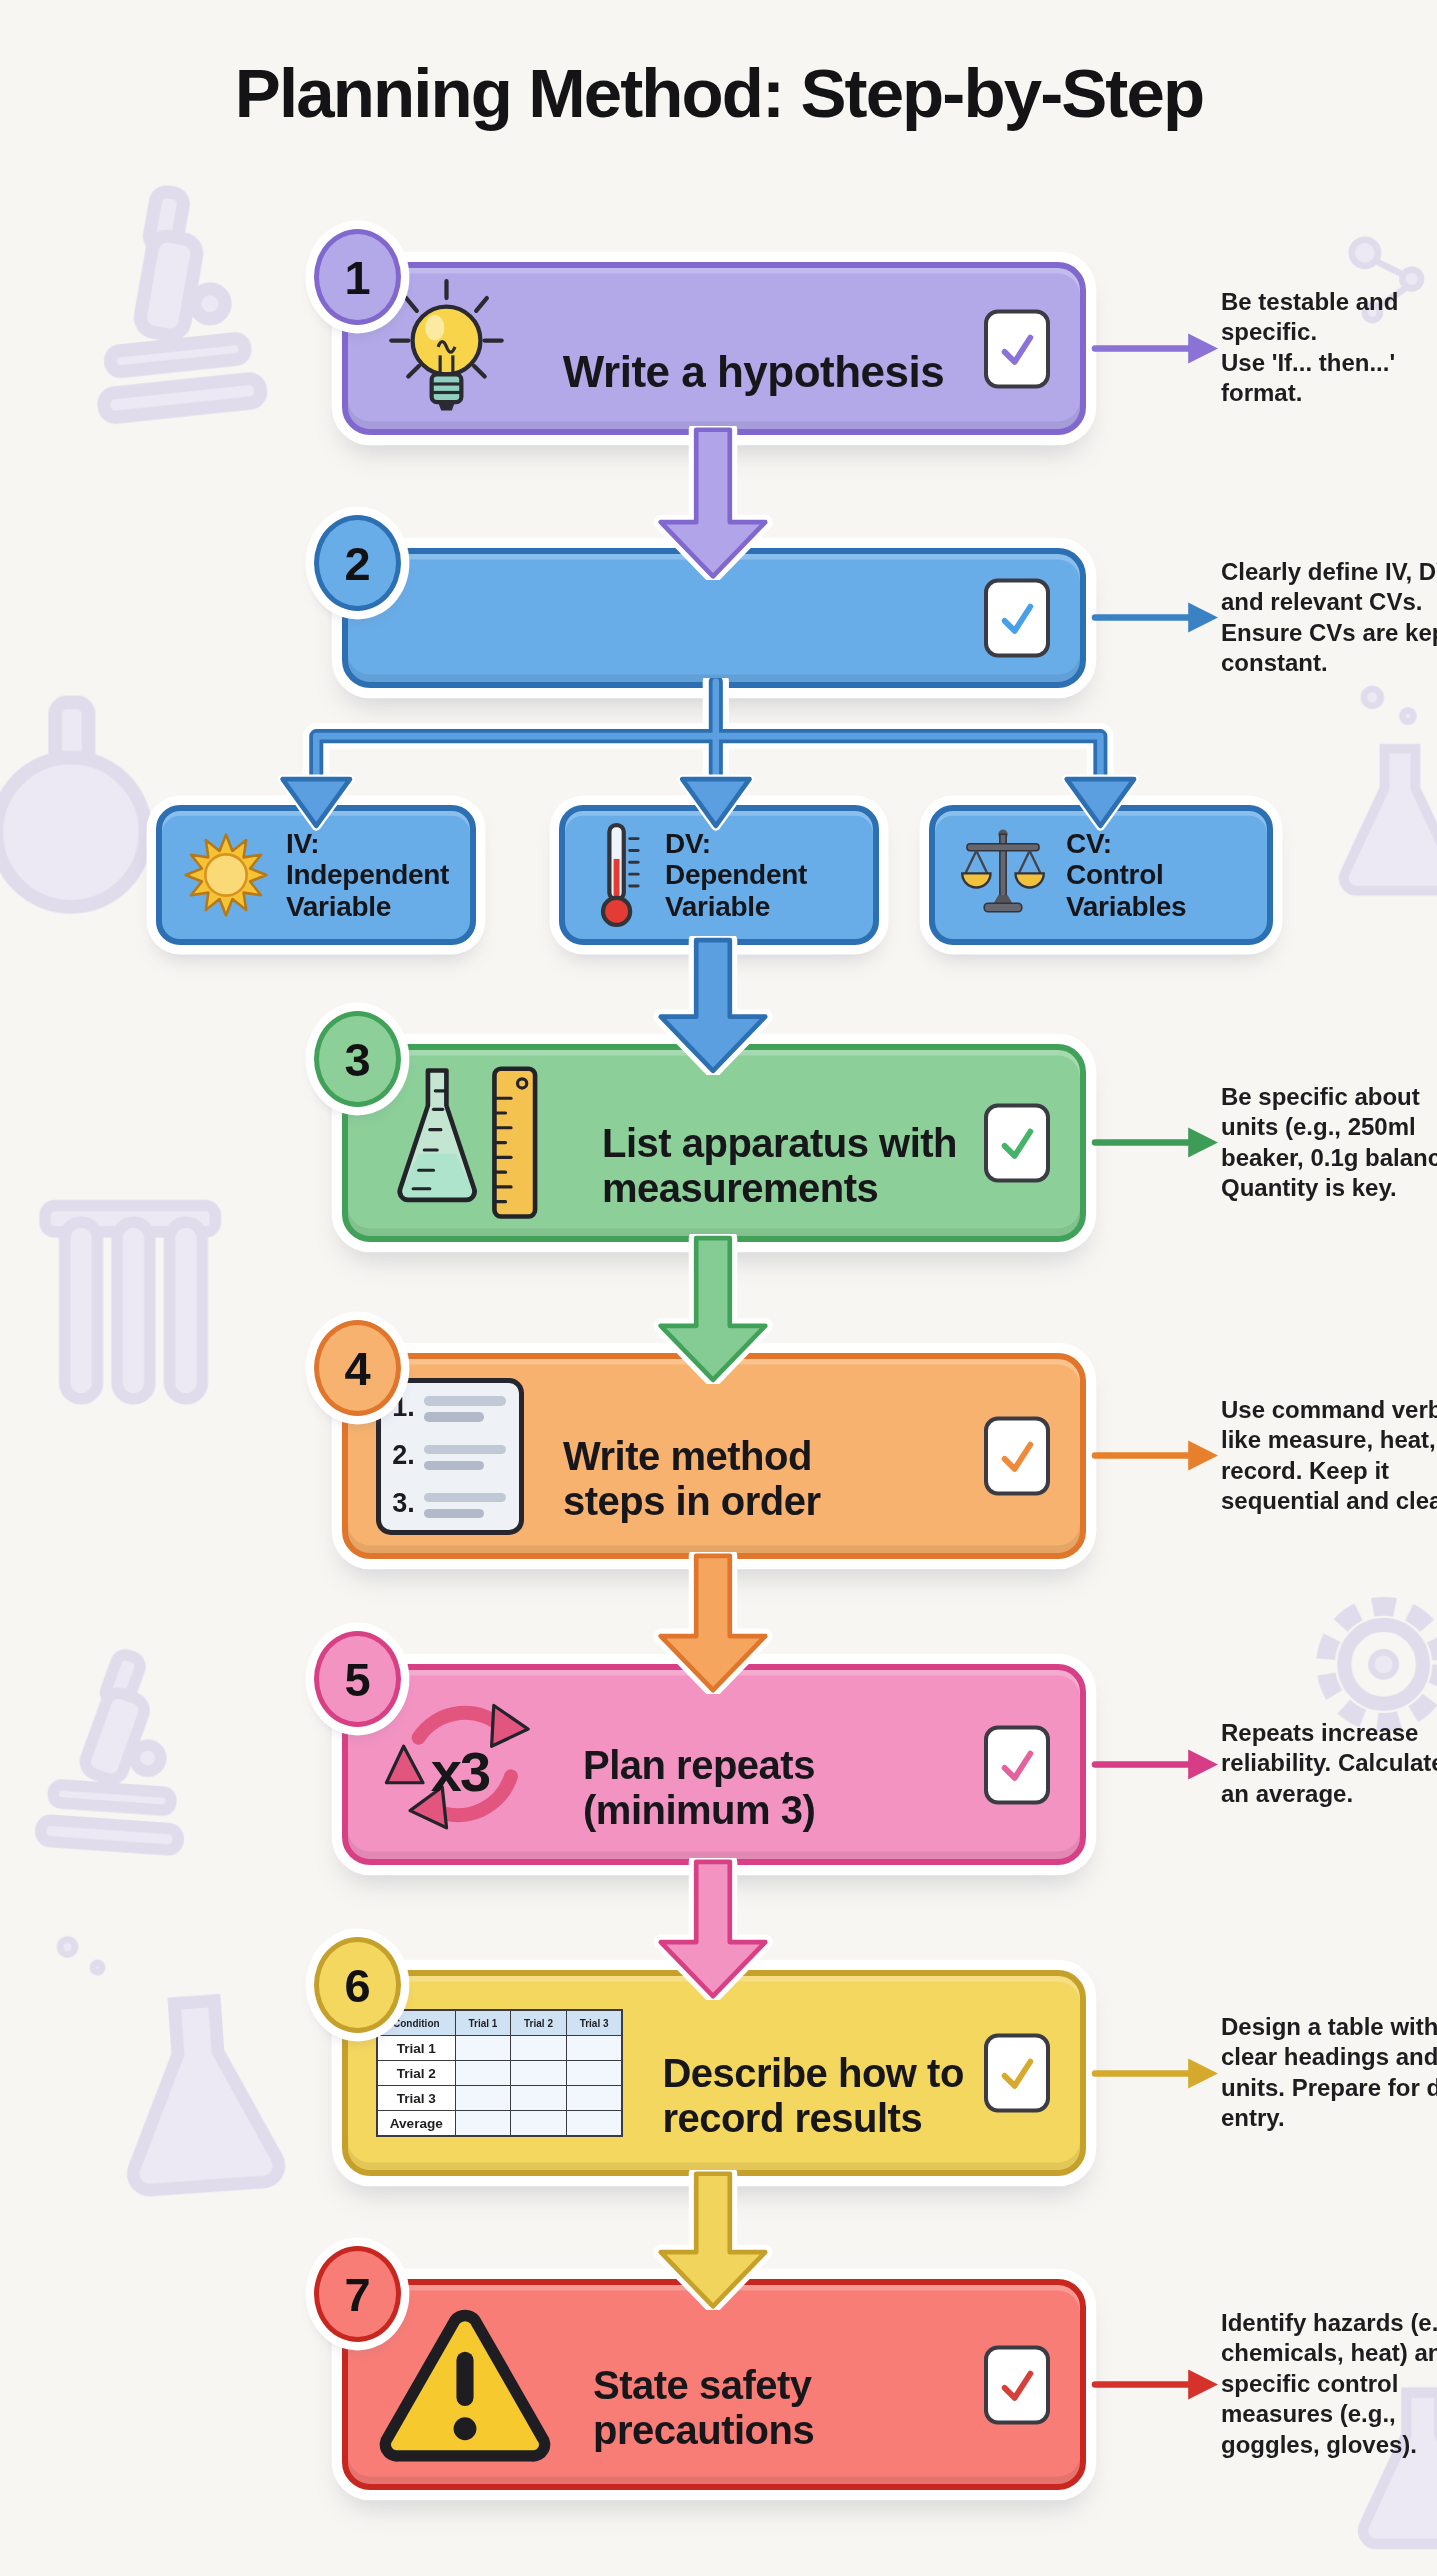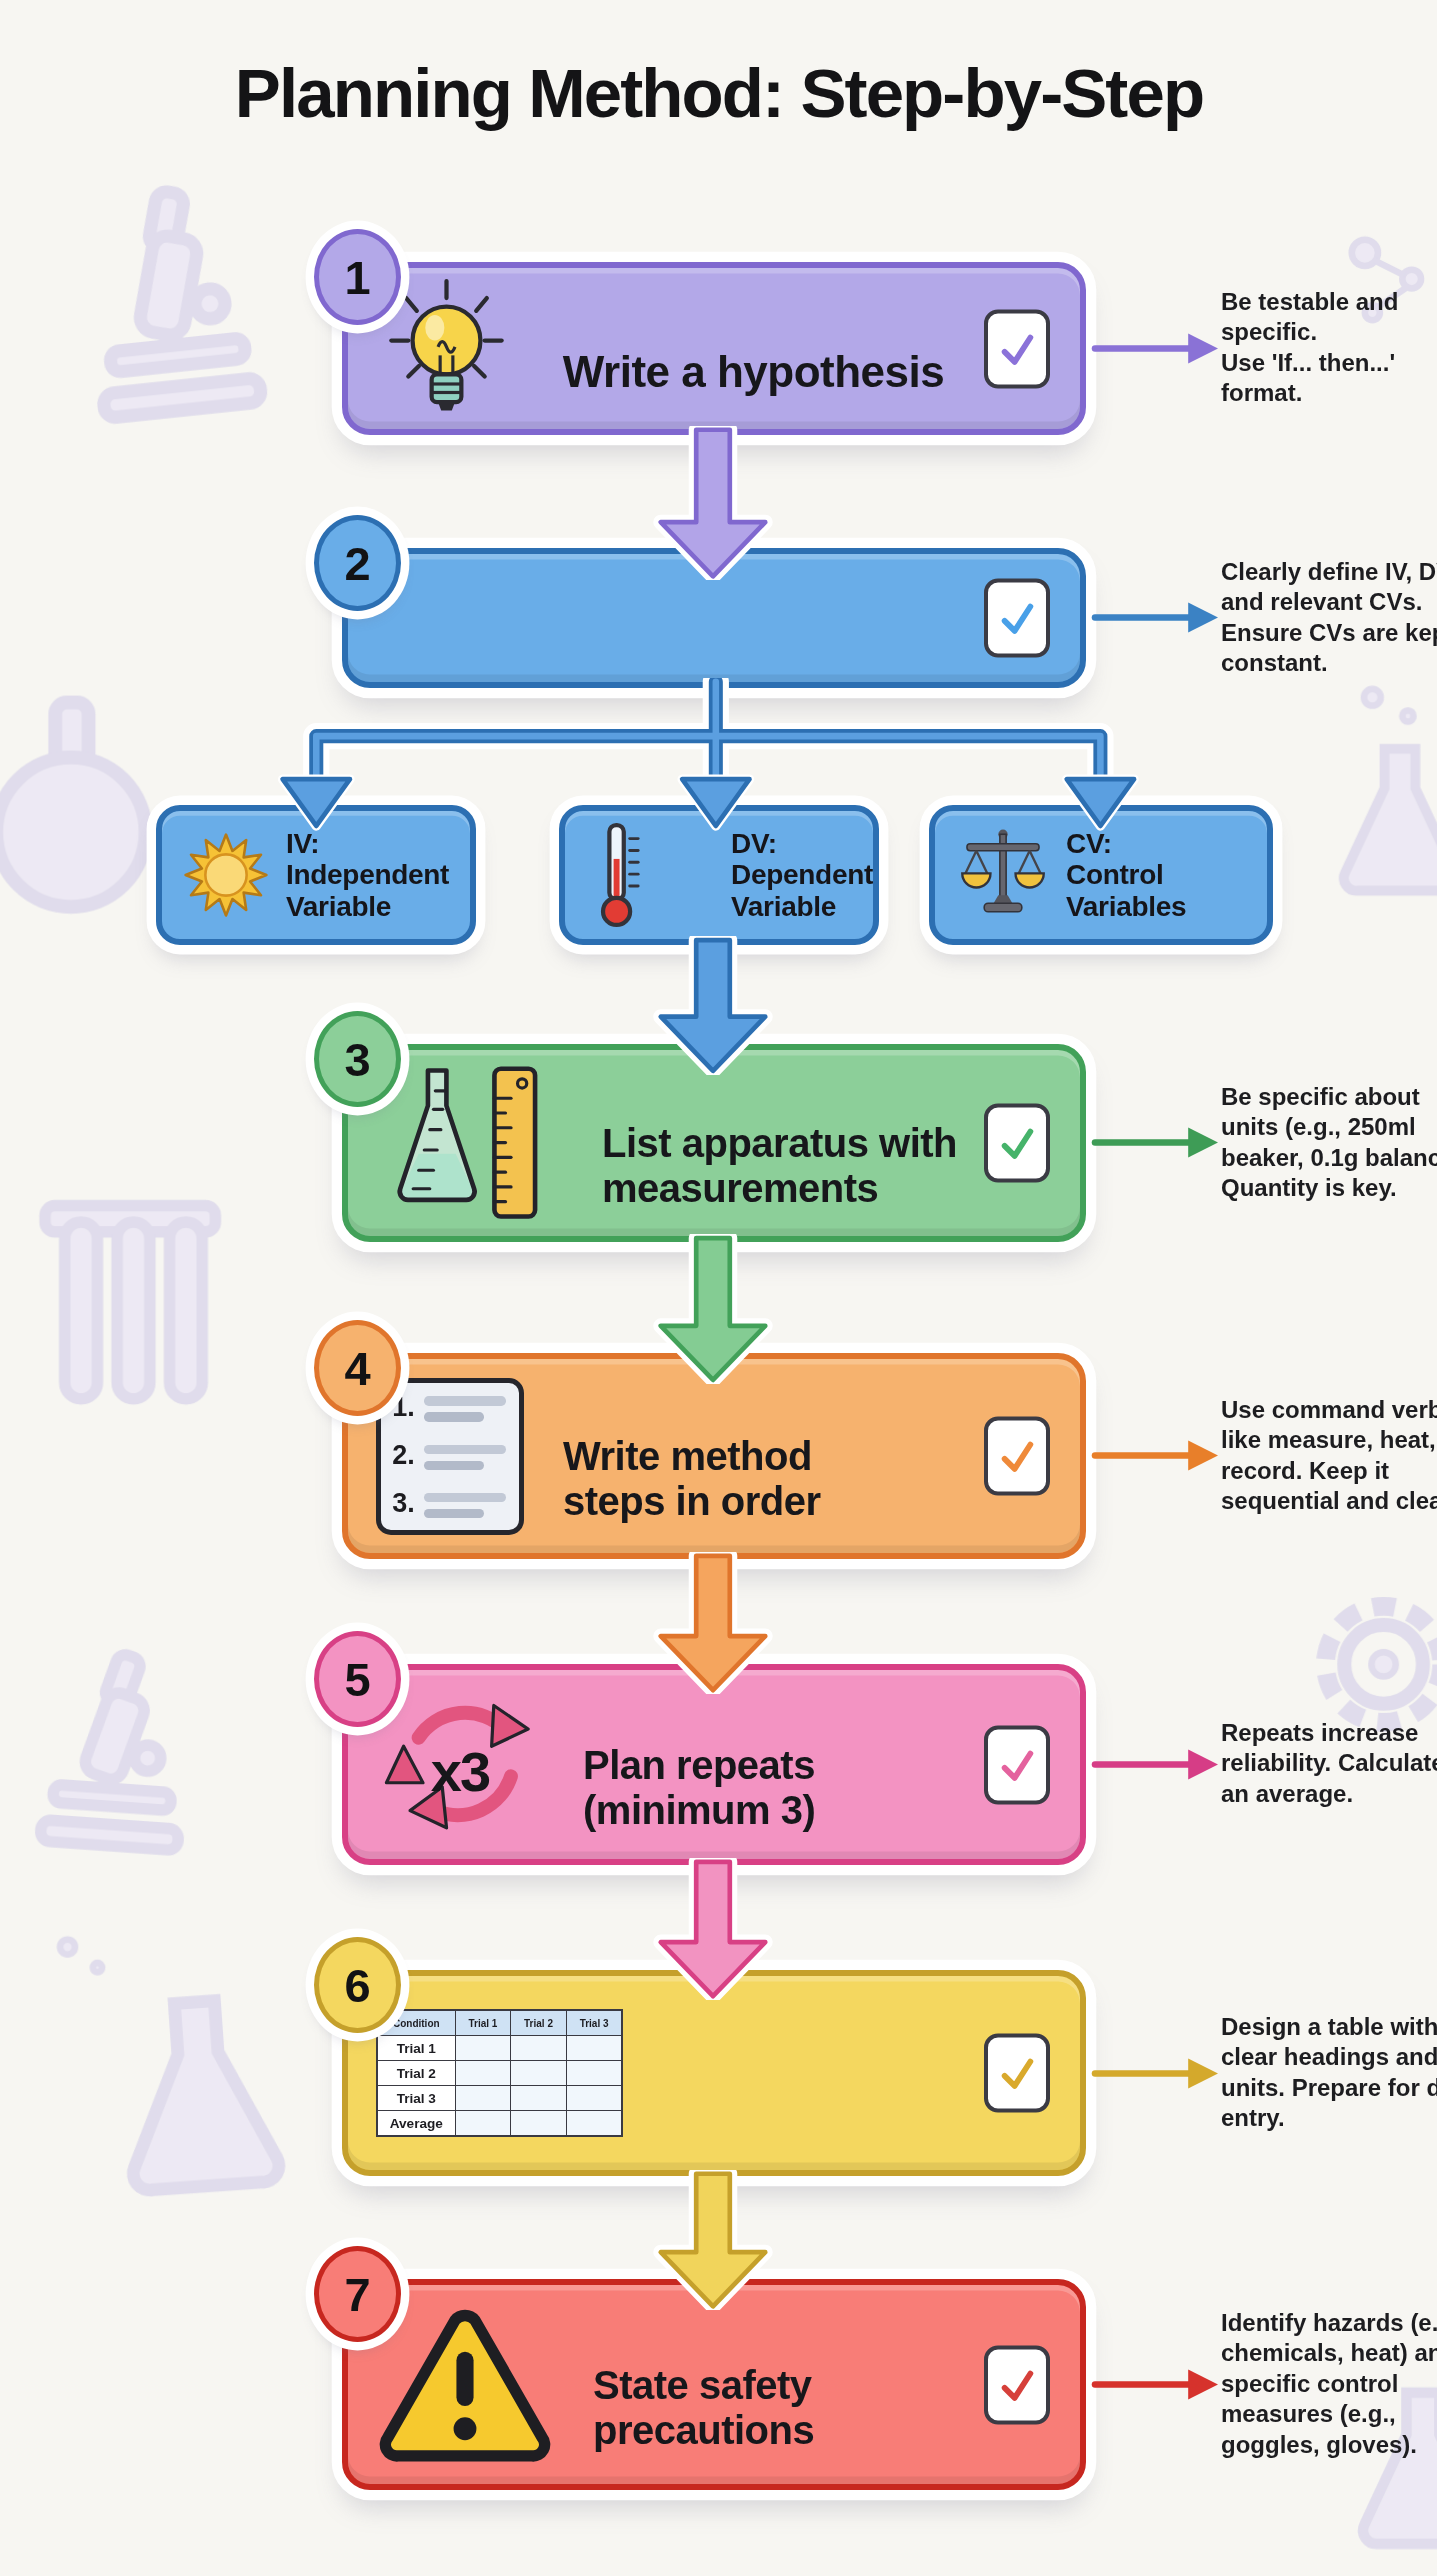--- a/index.html
+++ b/index.html
@@ -226,21 +226,21 @@
       <svg viewBox="0 0 100 100" width="86" height="86">
         <polygon points="97,50 78,57.5 90.7,73.5 70.5,70.5 73.5,90.7 57.5,78 50,97 42.5,78 26.5,90.7 29.5,70.5 9.3,73.5 22,57.5 3,50 22,42.5 9.3,26.5 29.5,29.5 26.5,9.3 42.5,22 50,3 57.5,22 73.5,9.3 70.5,29.5 90.7,26.5 78,42.5" fill="#f6c236" stroke="#b57a17" stroke-width="3" stroke-linejoin="round"></polygon>
         <circle cx="50" cy="50" r="24" fill="#fad977" stroke="#d8931f" stroke-width="3"></circle>
       </svg>
     </div>
     <div class="var-label">IV:
 Independent
 Variable</div>
   </section>
 
-  <section class="var-box" style="left:559px;width:320px;justify-content:space-between;">
+  <section class="var-box" style="left:559px;width:320px;">
     <div class="icon" style="width:66px;height:109px;">
       <svg viewBox="0 0 70 130" width="60" height="110">
         <rect x="26" y="6" width="17" height="88" rx="8" fill="#eef4fb" stroke="#33333a" stroke-width="5"></rect>
         <rect x="31" y="46" width="7" height="50" fill="#e23c34"></rect>
         <circle cx="34.5" cy="108" r="16" fill="#e23c34" stroke="#33333a" stroke-width="5"></circle>
         <g stroke="#33333a" stroke-width="3.4" stroke-linecap="round">
           <line x1="50" y1="22" x2="60" y2="22"></line>
             <line x1="50" y1="36" x2="60" y2="36"></line>
           <line x1="50" y1="50" x2="60" y2="50"></line>
             <line x1="50" y1="64" x2="60" y2="64"></line>
@@ -443,20 +443,22 @@
         </tr>
         <tr>
           <td class="rowlab">Average</td>
           <td class="blank"></td>
               <td class="blank"></td>
               <td class="blank"></td>
         </tr>
       </tbody>
         </table>
     </div>
+    <div class="box-label left-label">Describe how to
+record results</div>
     <div class="checkbox">
       <svg viewBox="0 0 60 60">
         <polyline points="12,34 26,48 48,14" fill="none" stroke="var(--check)" stroke-width="8" stroke-linecap="round" stroke-linejoin="round"></polyline>
       </svg>
     </div>
   </section>
   <svg class="note-arrow" style="left:1091px;top:2053px;" width="131" height="41" viewBox="0 0 140 44">
     <line x1="4" y1="22" x2="106" y2="22" stroke="#d4a92c" stroke-width="7" stroke-linecap="round"></line>
     <polygon points="104,6 136,22 104,38" fill="#d4a92c"></polygon>
   </svg>

